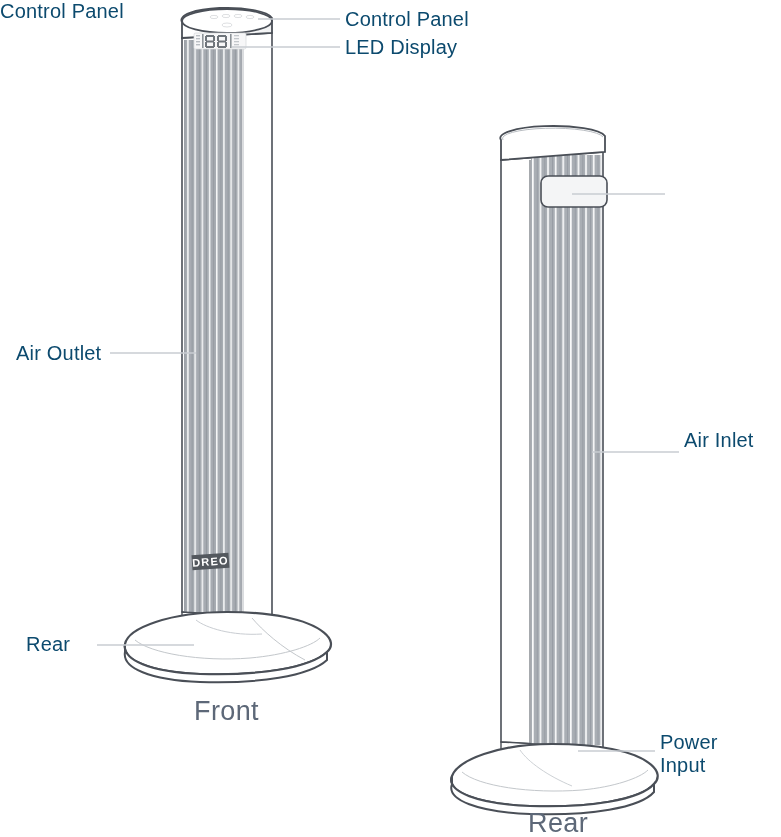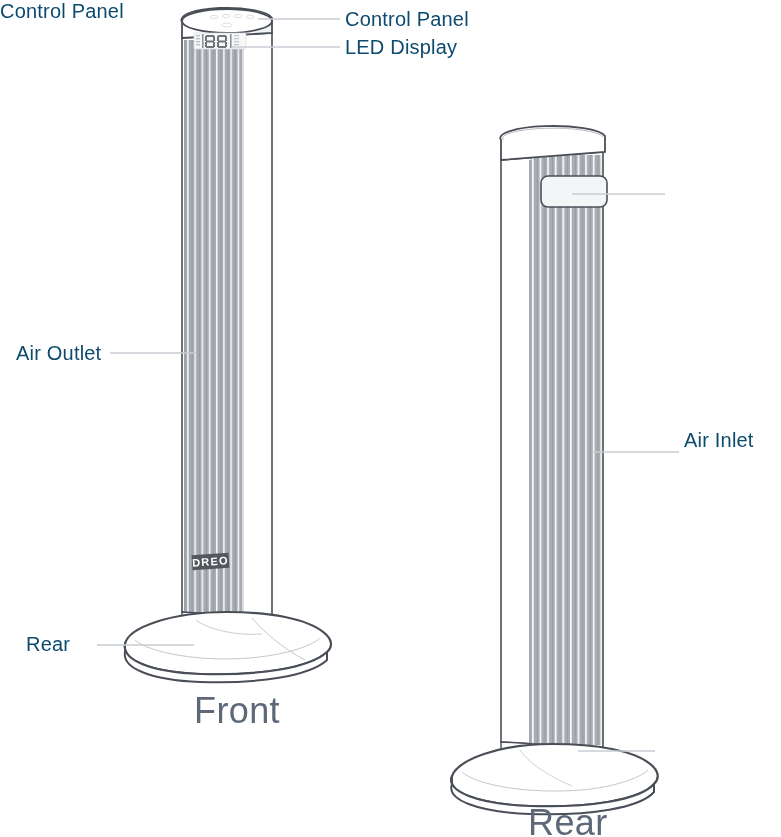--- a/index.html
+++ b/index.html
@@ -26,21 +26,21 @@
     font-size: 20px;
     line-height: 23px;
     color: #0c4a6e;
     letter-spacing: 0.2px;
     white-space: pre-line;
   }
   .label.right { text-align: left; }
   .label.left  { }
   .caption {
     position: absolute;
-    font-size: 36px;
+    font-size: 27px;
     line-height: 30px;
     color: #5d6878;
     letter-spacing: 0.4px;
   }
   .lbl-control-panel { left: 345px; top: 8px; }
   .lbl-led-display   { left: 345px; top: 36px; }
   .lbl-carry-handle  { left: 670px; top: 146px; }
   .lbl-air-inlet     { left: 684px; top: 429px; }
   .lbl-power-input   { left: 660px; top: 731px; }
   .lbl-air-outlet    { left: 16px;  top: 342px; }
@@ -206,20 +206,22 @@
 
   <div class="label right">Control Panel</div>
 
   <div class="label right lbl-control-panel">Control Panel</div>
 
   <div class="label right lbl-led-display">LED Display</div>
 
 
   <div class="label right lbl-air-inlet">Air Inlet</div>
 
+  <div class="label right lbl-power-input">Power
+Input</div>
 
   <div class="label left lbl-air-outlet">Air Outlet</div>
 
   <div class="label left lbl-base">Rear</div>
 
   <div class="caption cap-front">Front</div>
 
   <div class="caption cap-rear">Rear</div>
 </div>
 

